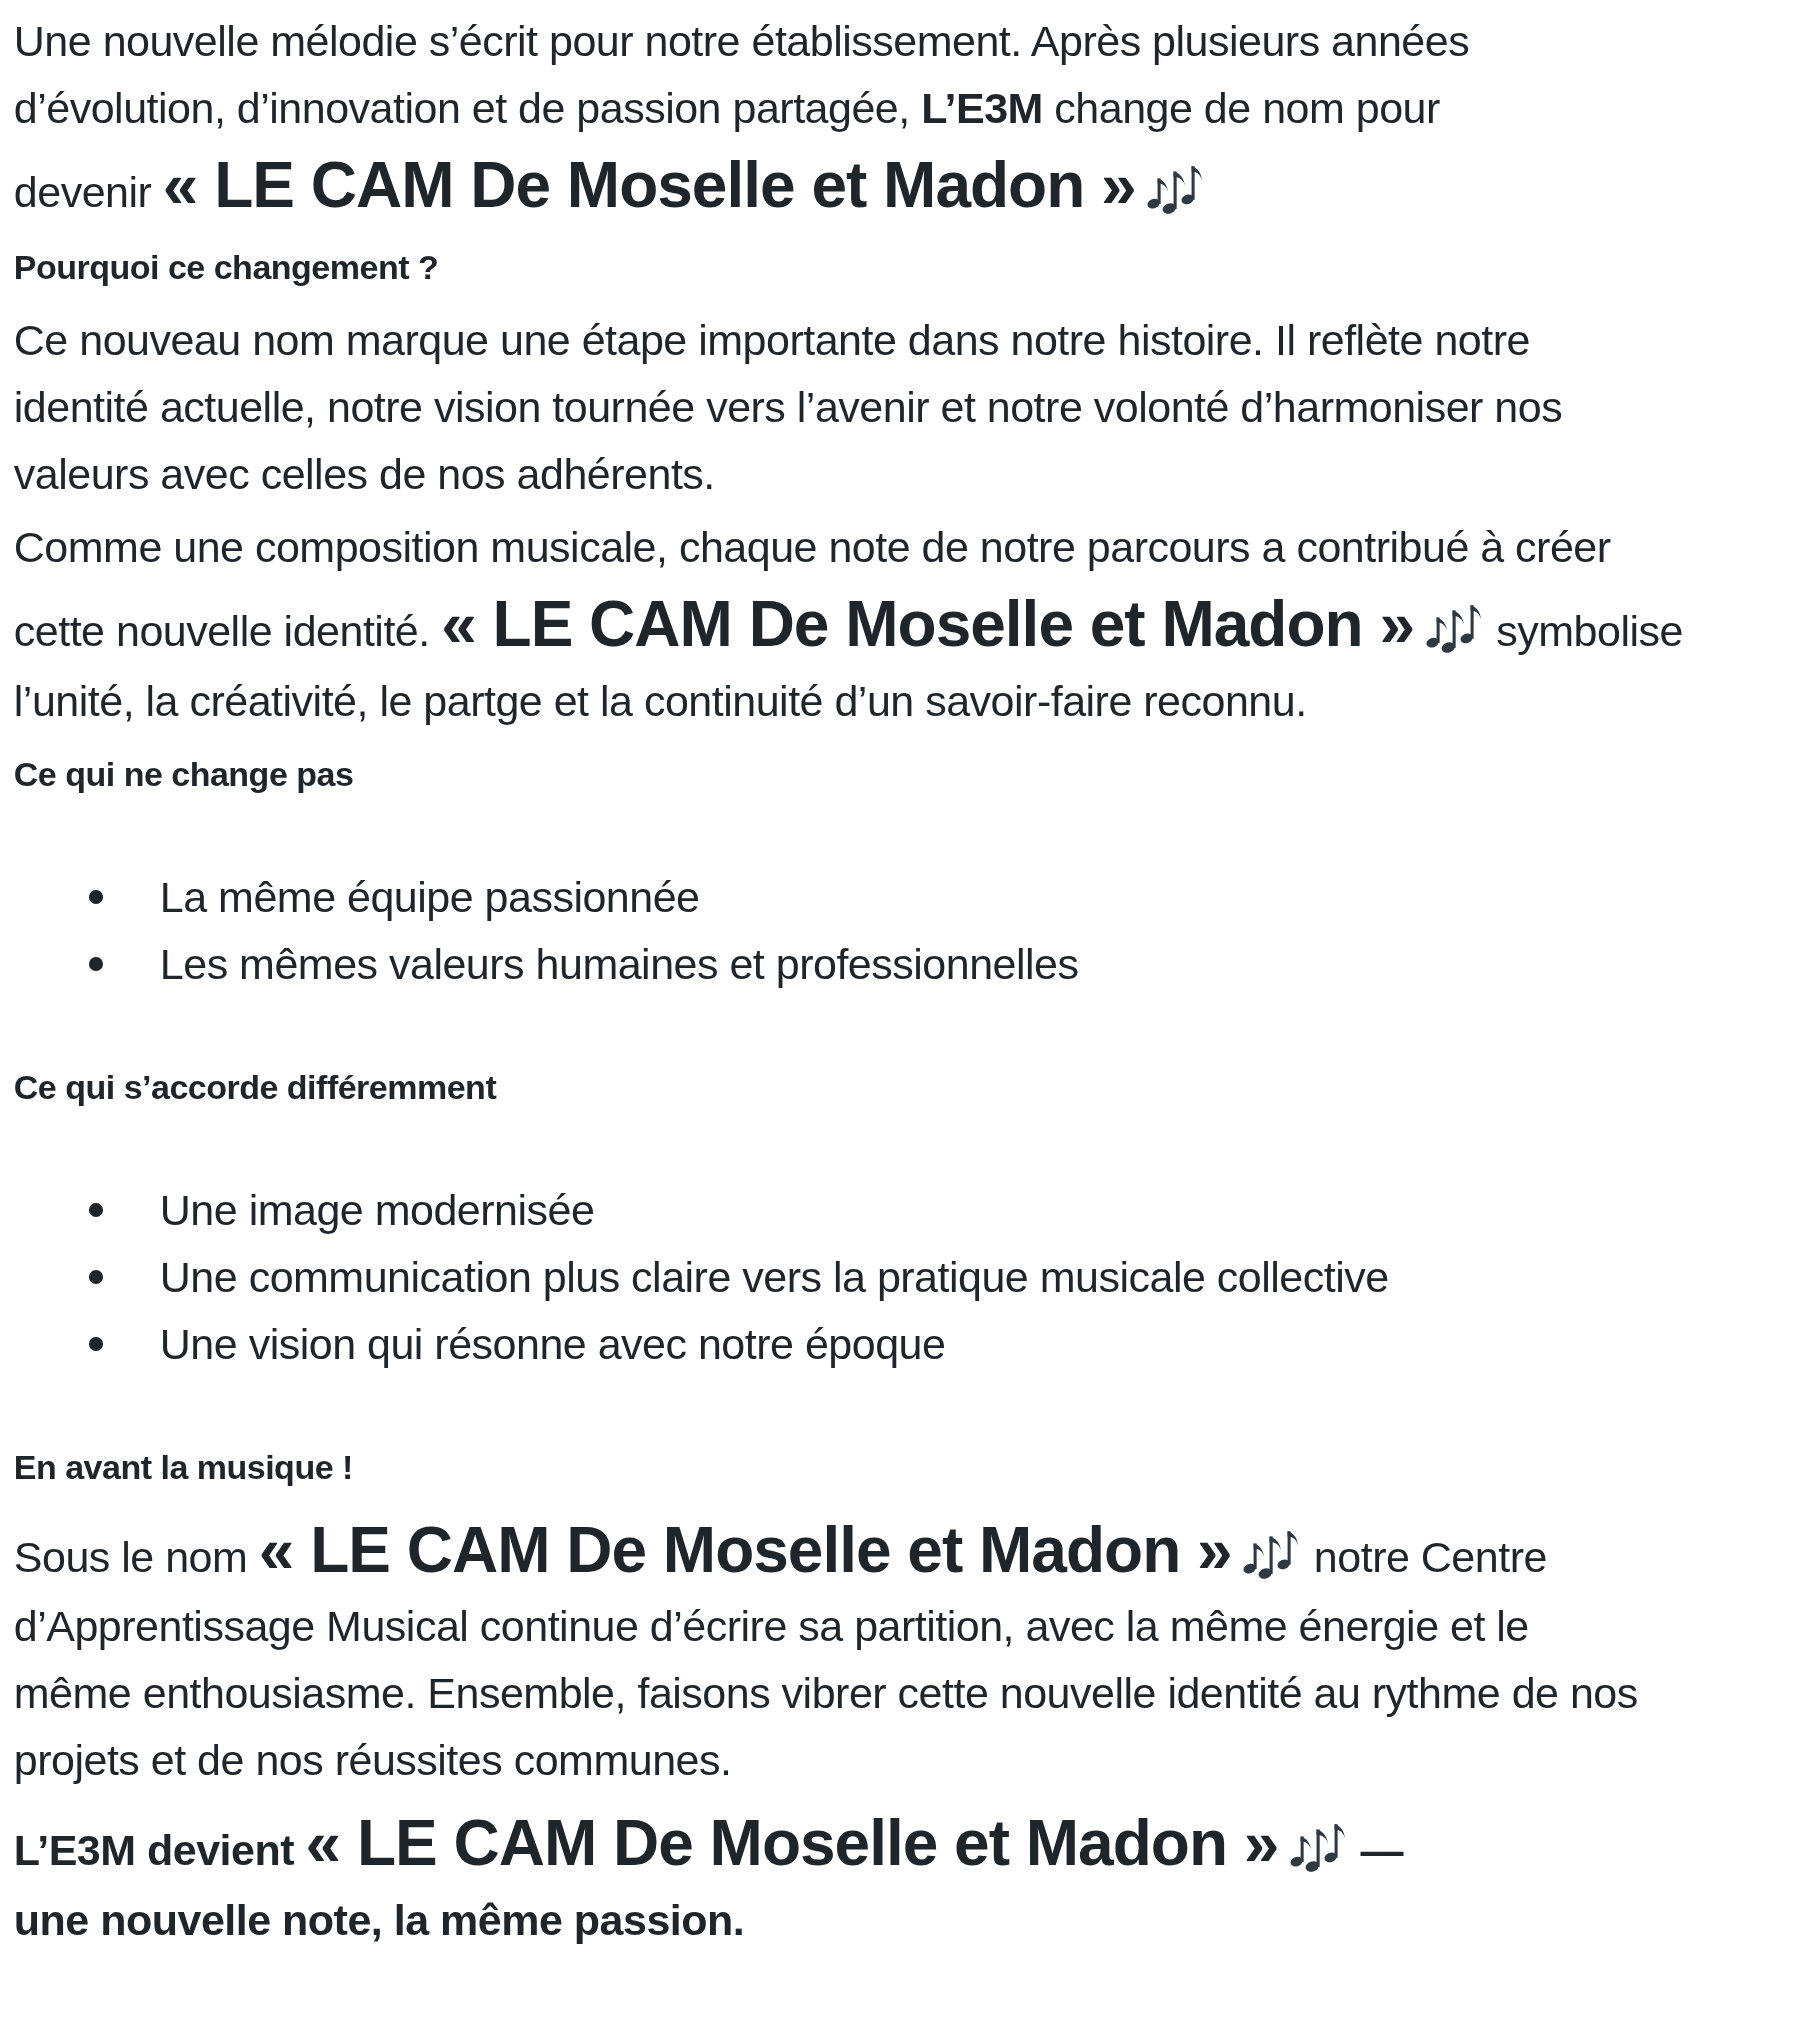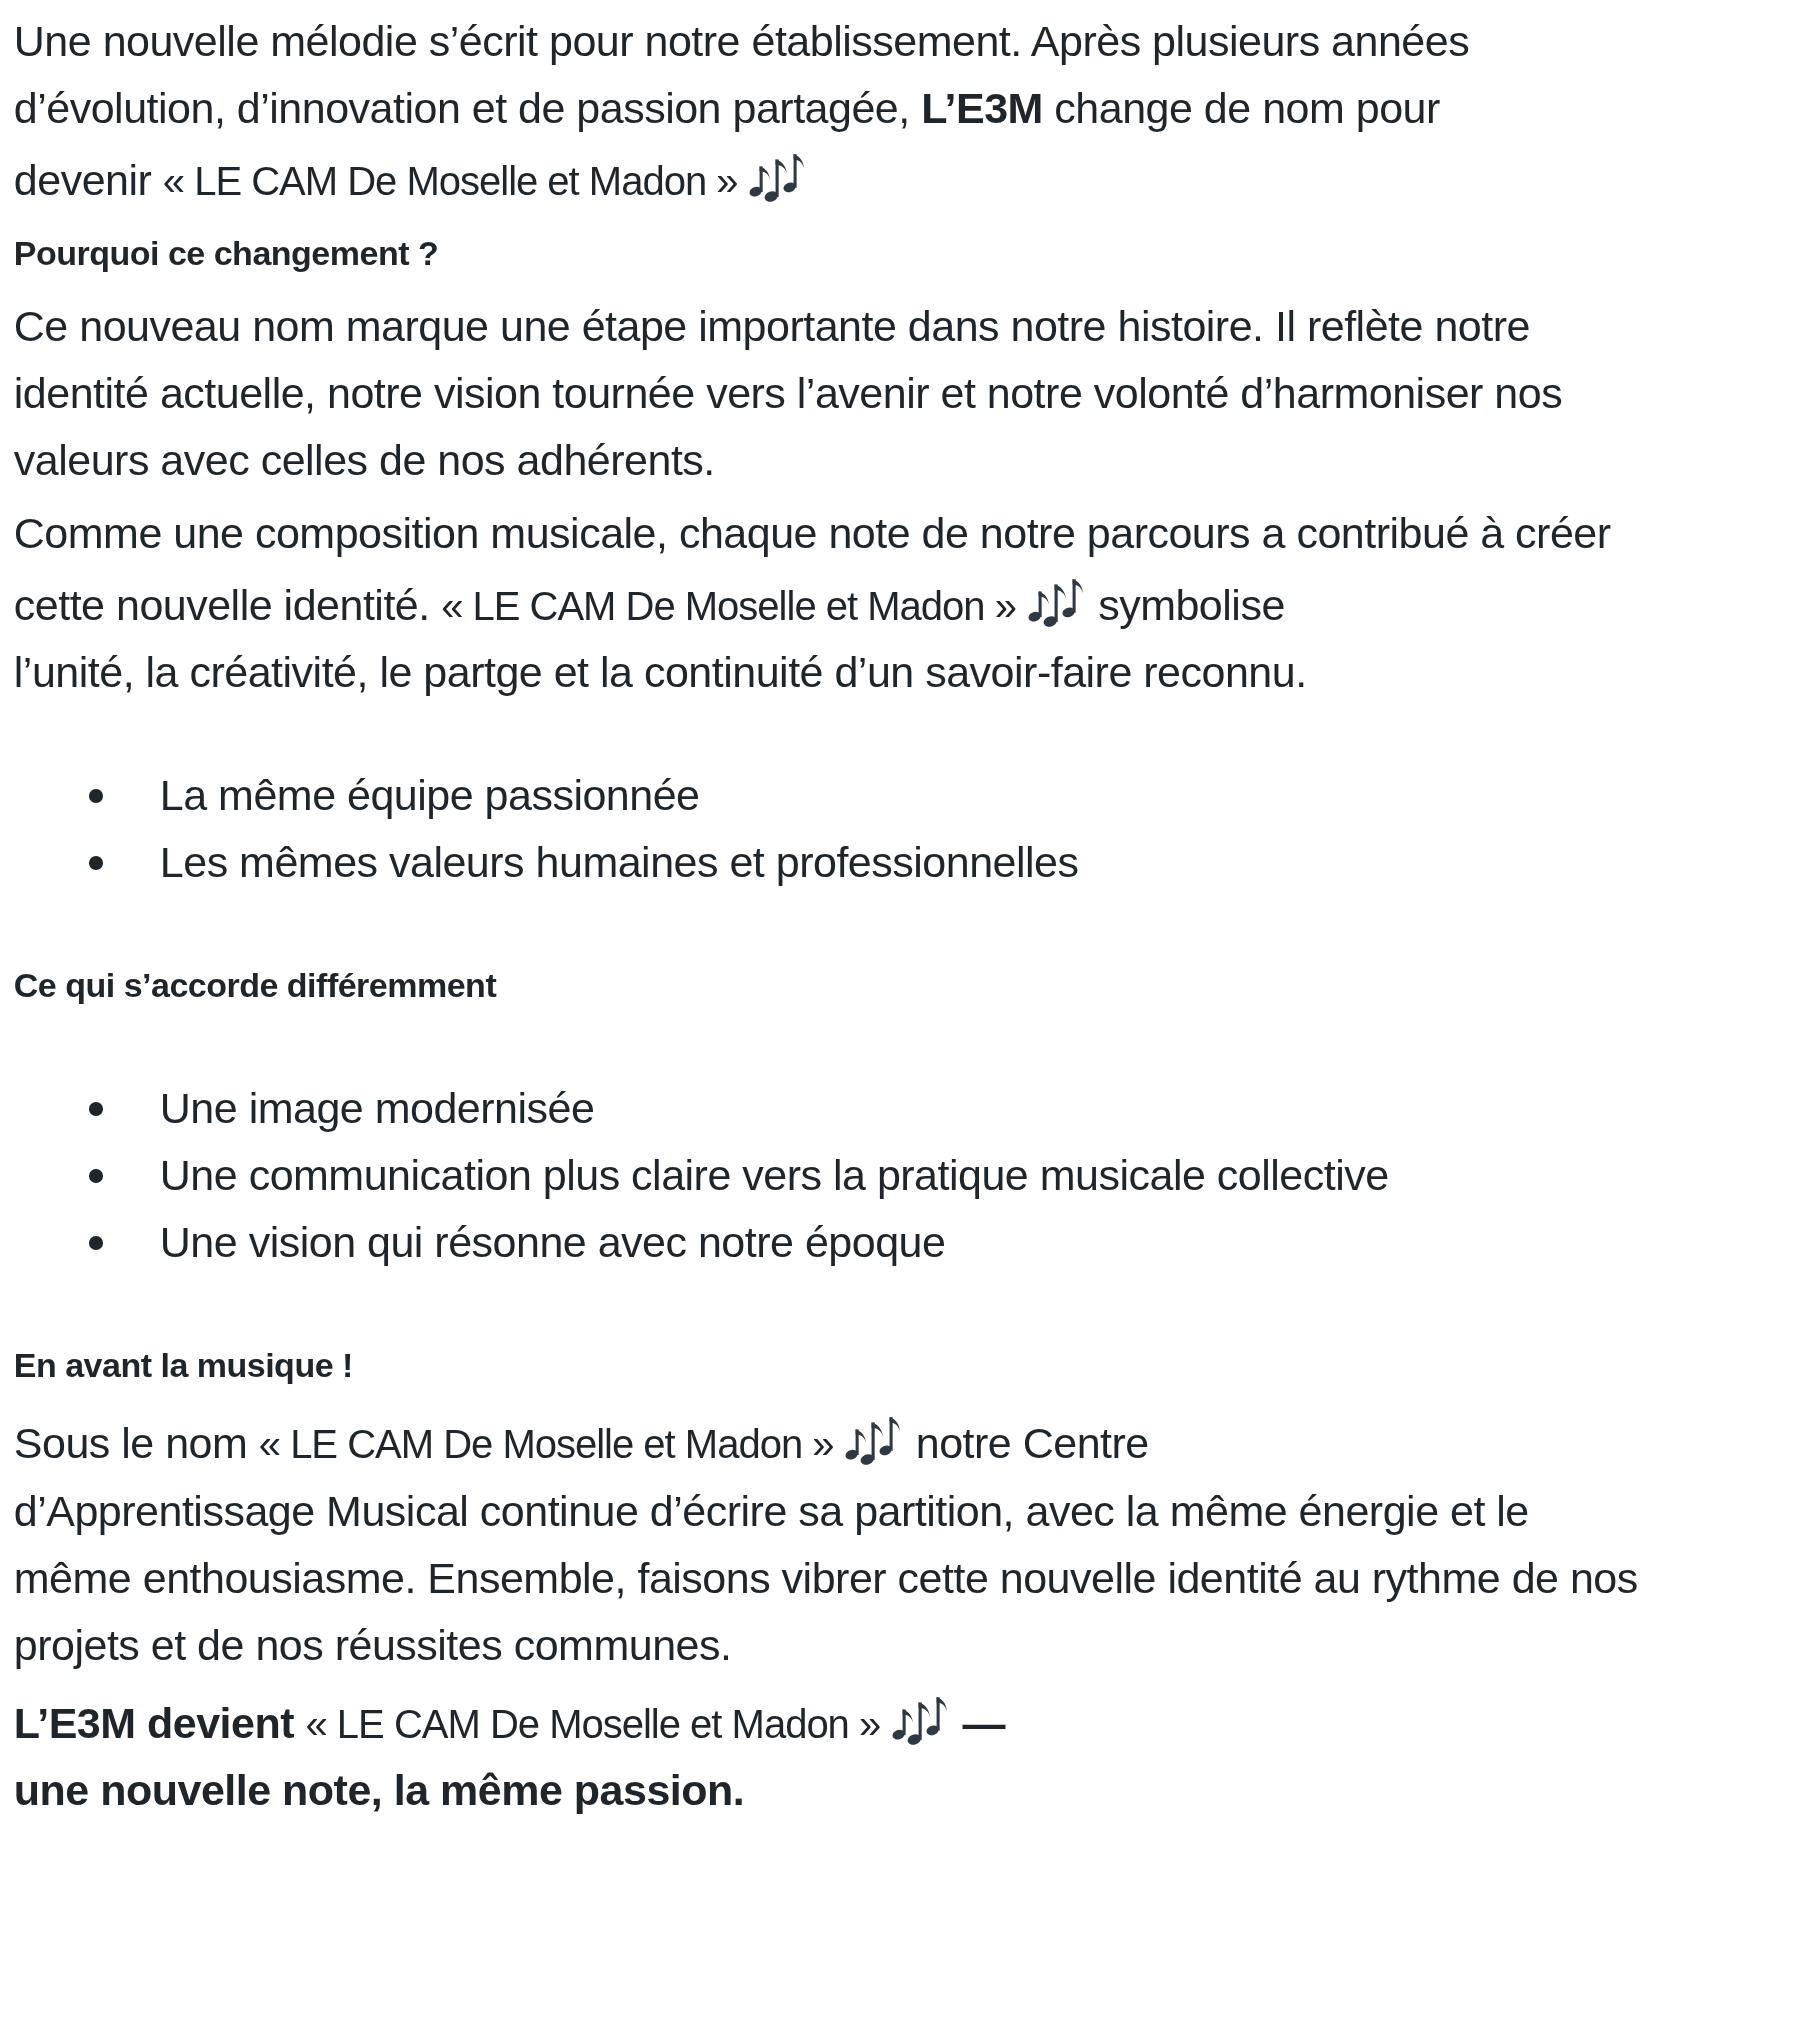--- a/index.html
+++ b/index.html
@@ -12,22 +12,22 @@
     font-family: "Liberation Sans", sans-serif;
     font-size: 43px;
     line-height: 67px;
     letter-spacing: -0.5px;
   }
   p, h4 { margin: 6px; white-space: pre-wrap; }
   h4 { font-size: 34px; line-height: 67px; font-weight: 700; }
   .text { font-weight: 400; }
   .bold { font-weight: 700; }
   .brand {
-    font-weight: 400;
-    font-size: 40px;
+    font-weight: 700;
+    font-size: 64px;
     line-height: 1.35;
     letter-spacing: -1px;
   }
   ul {
     list-style: none;
     margin: 56px 0;
     padding: 0 0 0 104px;
   }
   li {
     position: relative;
@@ -84,20 +84,21 @@
       <path d="M15.6 28 C23 30 27 36 27.5 44 C26.5 37 22 34 15.6 33.5 Z"></path>
       <ellipse cx="29" cy="62.5" rx="7.8" ry="5.8" transform="rotate(-20 29 62.5)"></ellipse>
       <rect x="33.9" y="20" width="3.6" height="43"></rect>
       <path d="M33.9 20 C42 22 46.5 29 47 37 C46 30 41 26.5 33.9 26 Z"></path>
       <ellipse cx="50" cy="52" rx="7.2" ry="5.4" transform="rotate(-20 50 52)"></ellipse>
       <rect x="54.6" y="14" width="3.5" height="38.5"></rect>
       <path d="M54.6 14 C62 16 66 22.5 66.5 30.5 C65.5 24 61 20.5 54.6 20 Z"></path>
     </g>
   </svg><span class="text"> symbolise
 l’unité, la créativité, le partge et la continuité d’un savoir-faire reconnu.</span></p>
+      <h4>Ce qui ne change pas</h4>
       <ul>
         <li>La même équipe passionnée</li>
         <li>Les mêmes valeurs humaines et professionnelles</li>
       </ul>
       <h4>Ce qui s’accorde différemment</h4>
       <ul>
         <li>Une image modernisée</li>
         <li>Une communication plus claire vers la pratique musicale collective</li>
         <li>Une vision qui résonne avec notre époque</li>
       </ul>

